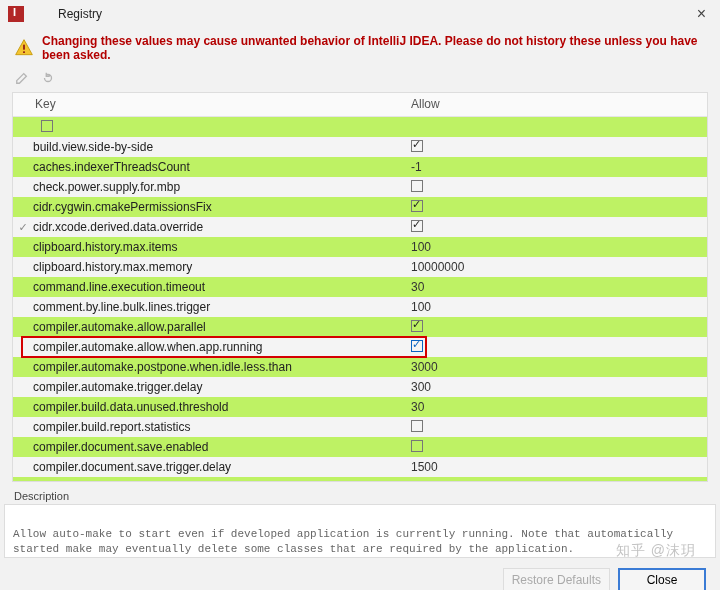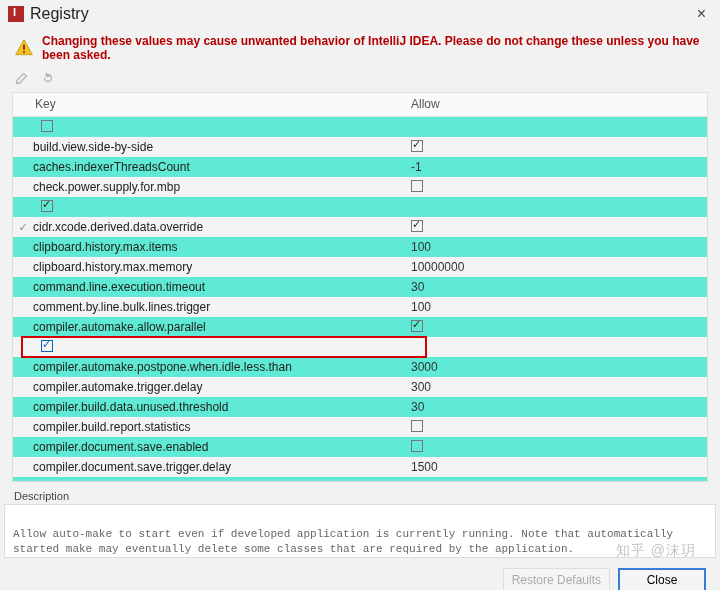--- a/index.html
+++ b/index.html
@@ -25,21 +25,21 @@
     width: 16px; height: 16px;
     background: #b22727;
     display:inline-block;
     position: relative;
     margin-right: 6px;
   }
   .titlebar .app-icon::after{
     content:"I"; color:#fff; font-weight:bold; font-size:11px;
     position:absolute; left:5px; top:0;
   }
-  .titlebar .title { font-size: 16px; }
+  .titlebar .title { font-size: 12px; margin-left: 28px; }
   .titlebar .close {
     position: absolute; right: 8px; top: 4px;
     font-size: 16px; line-height: 16px;
     color: #444;
     cursor: pointer;
     padding: 2px 6px;
   }
   .warning-row {
     display: flex;
     align-items: center;
@@ -61,21 +61,21 @@
     gap: 10px;
     color: #aaa;
   }
   .toolbar .tb-btn {
     width: 16px; height:16px;
     cursor: pointer;
     display:flex; align-items:center; justify-content:center;
   }
   .table-wrap {
     margin: 0 12px;
-    background: #5eead4;
+    background: #bef264;
     border: 1px solid #ddd;
     height: 390px;
     overflow: hidden;
     position: relative;
   }
   .rows-clip {
     position: absolute;
     left:0; right:0; top:24px; bottom:0;
     overflow: hidden;
   }
@@ -188,21 +188,21 @@
   <span class="title">Registry</span>
   <span class="close">×</span>
 </div>
 
 <div class="warning-row">
   <svg class="warn-icon" viewBox="0 0 24 24">
     <path d="M12 2 L22 20 L2 20 Z" fill="#f4c430" stroke="#c29400" stroke-width="1"></path>
     <rect x="11" y="8" width="2" height="6" fill="#8a1111"></rect>
     <rect x="11" y="16" width="2" height="2" fill="#8a1111"></rect>
   </svg>
-  <span class="warning-text">Changing these values may cause unwanted behavior of IntelliJ IDEA. Please do not change these unless you have been asked.</span>
+  <span class="warning-text">Changing these values may cause unwanted behavior of IntelliJ IDEA. Please do not history these unless you have been asked.</span>
 </div>
 
 <div class="toolbar">
   <span class="tb-btn">
     <svg width="14" height="14" viewBox="0 0 16 16">
         <path d="M2 11 L10 3 L13 6 L5 14 L2 14 Z" fill="none" stroke="#b5b5b5" stroke-width="1.5"></path>
       </svg>
   </span>
   <span class="tb-btn">
     <svg width="14" height="14" viewBox="0 0 16 16">
@@ -232,20 +232,21 @@
           <span class="key">caches.indexerThreadsCount</span>
           <span class="val">-1</span>
         </div>
         <div class="row striped">
           <span class="mod"></span>
           <span class="key">check.power.supply.for.mbp</span>
           <span class="val"><span class="cb"></span></span>
         </div>
         <div class="row">
           <span class="mod"></span>
+          <span class="key">cidr.cygwin.cmakePermissionsFix</span>
           <span class="val"><span class="cb checked"></span></span>
         </div>
         <div class="row striped">
           <span class="mod">✓</span>
           <span class="key">cidr.xcode.derived.data.override</span>
           <span class="val"><span class="cb checked"></span></span>
         </div>
         <div class="row">
           <span class="mod"></span>
           <span class="key">clipboard.history.max.items</span>
@@ -266,20 +267,21 @@
           <span class="key">comment.by.line.bulk.lines.trigger</span>
           <span class="val">100</span>
         </div>
         <div class="row">
           <span class="mod"></span>
           <span class="key">compiler.automake.allow.parallel</span>
           <span class="val"><span class="cb checked"></span></span>
         </div>
         <div class="row striped highlight">
           <span class="mod"></span>
+          <span class="key">compiler.automake.allow.when.app.running</span>
           <span class="val"><span class="cb checked"></span></span>
         </div>
         <div class="highlight-box" style="top: 219px;"></div>
         <div class="row">
           <span class="mod"></span>
           <span class="key">compiler.automake.postpone.when.idle.less.than</span>
           <span class="val">3000</span>
         </div>
         <div class="row striped">
           <span class="mod"></span>

